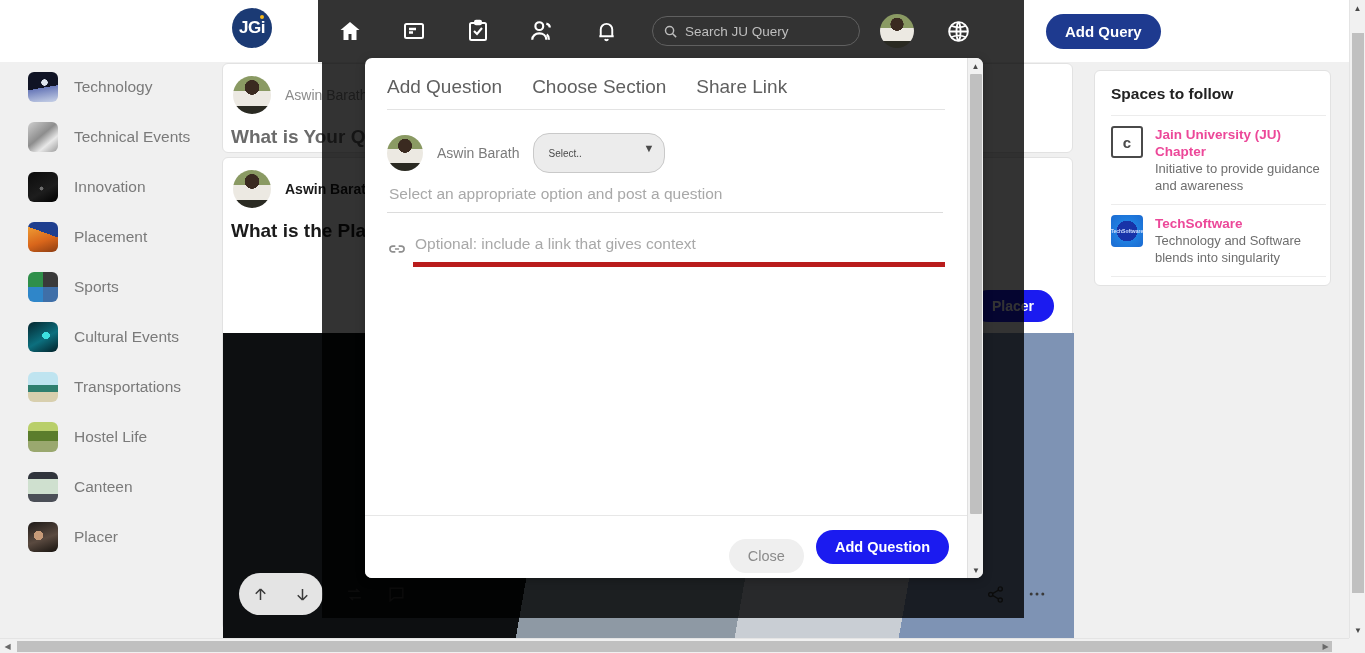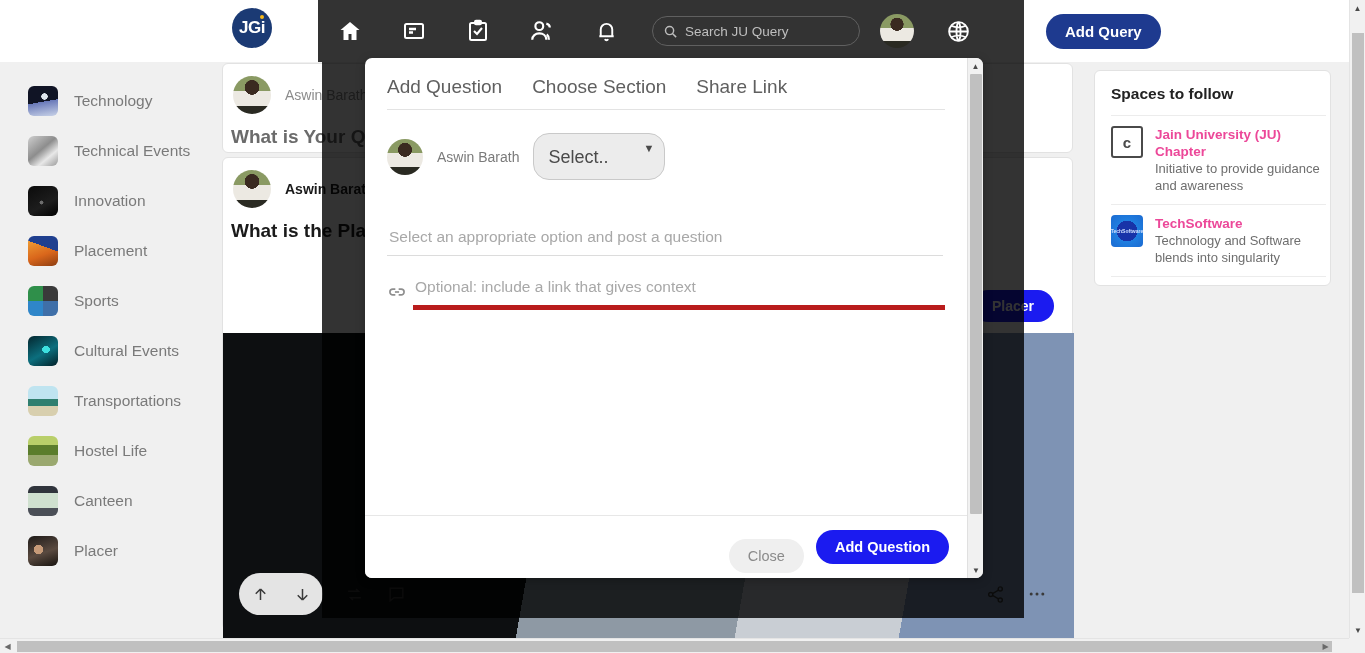--- a/index.html
+++ b/index.html
@@ -33,21 +33,21 @@
 
   
   .page-body{
     position:absolute; left:0; top:62px; width:1349px; bottom:15px;
     background:#f0f0f0;
   }
 
   
   .sidebar{
     position:absolute; left:0; top:0; width:220px; height:100%;
-    background:#f0f0f0; padding-top:14px;
+    background:#f0f0f0; 
   }
   .side-item{
     display:flex; align-items:center; height:50px; padding-left:28px; cursor:pointer;
   }
   .side-ico{
     width:30px;height:30px;border-radius:6px;flex:none;margin-right:16px;
     background-size:cover; background-position:center;
   }
   .side-label{ font-size:15.5px; color:#7a7a7a; white-space:nowrap;}
 
@@ -179,29 +179,29 @@
     border-bottom:1px solid #e3e3e3; padding-bottom:11px;}
   .mtab{ font-size:19px; color:#5f5f5f; cursor:pointer;}
   .mrow{ display:flex; align-items:center; margin-top:23px;}
   .m-avatar{ width:36px;height:36px;border-radius:50%;flex:none;
     background:
       radial-gradient(circle at 50% 30%, #3a2a20 0 22%, transparent 23%),
       linear-gradient(180deg,#8a9a63 0 40%, #ece9e2 40% 78%, #2a2a22 78%);}
   .m-name{ margin-left:14px; font-size:14px; color:#7b7b7b; margin-right:14px;}
   .m-select{
     appearance:none; -webkit-appearance:none;
-    width:132px; height:47px; border:1px solid #c9c9c9; border-radius:16px;
-    background:#ececec; padding:0 26px 0 14px; font-size:18px; color:#4a4a4a;
+    width:132px; height:40px; border:1px solid #c9c9c9; border-radius:16px;
+    background:#ececec; padding:0 26px 0 14px; font-size:10px; color:#4a4a4a;
     font-family:"Liberation Sans", sans-serif; cursor:pointer;
   }
   .sel-wrap{ position:relative; display:inline-block;}
   .sel-wrap .chev{ position:absolute; right:11px; top:9px; pointer-events:none;
     color:#4a4a4a; font-size:11px;}
   .q-input{
-    display:block; width:556px; margin-top:44px; border:none;
+    display:block; width:556px; margin-top:8px; border:none;
     border-bottom:1px solid #dcdcdc; padding:4px 2px 9px 2px;
     font-size:15.5px; color:#3a3a3a; font-family:"Liberation Sans", sans-serif;
     outline:none; background:transparent;
   }
   .q-input::placeholder{ color:#a8a8a8;}
   .link-row{ display:flex; align-items:center; margin-top:18px;}
   .link-ico{ width:26px; color:#8e8e8e; flex:none; display:flex; align-items:center;}
   .l-input{
     flex:1; border:none; border-bottom:5px solid #b91c1c; padding:4px 2px 9px 2px;
     font-size:15.5px; color:#3a3a3a; font-family:"Liberation Sans", sans-serif;

